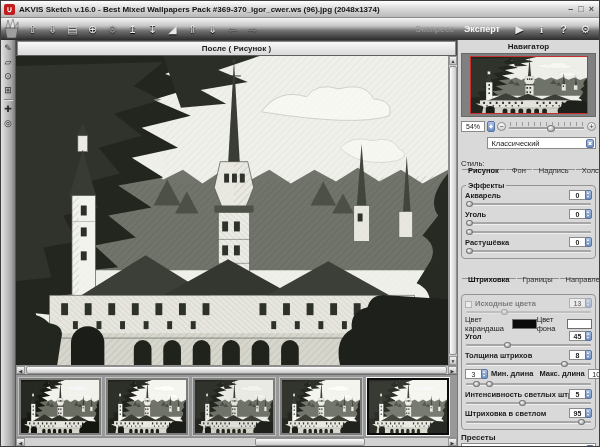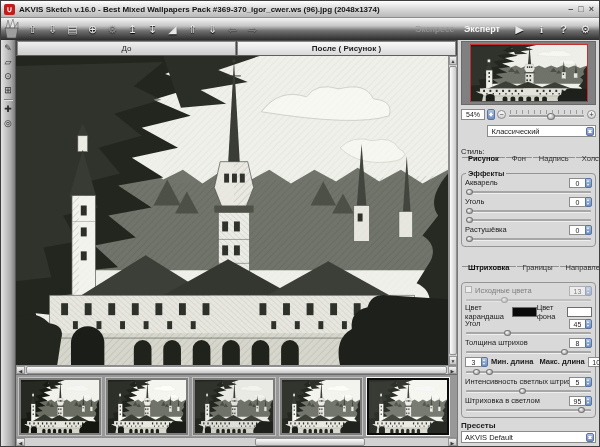--- a/index.html
+++ b/index.html
@@ -97,21 +97,21 @@
 .sel .blue-btn { position:absolute; right:1px; top:1px; height:9px; width:8px; }
 
 .ptabs { height:12px; flex:none; display:flex; gap:1px; margin-top:3px; padding:16px 1px; }
 .ptab { padding:0 5px; display:flex; align-items:center; font-size:7.5px; color:#333;
   background:linear-gradient(#e3e3e3,#c5c5c5); border:1px solid #8f8f8f; border-bottom:none; border-radius:3px 3px 0 0; }
 .ptab.active { font-weight:bold; background:linear-gradient(#f3f3f3,#dbdbdb); color:#111; }
 
 .group { flex:none; border:1px solid #949494; border-radius:4px; padding:4px 3px 2px; position:relative; margin-top:0; background:#d9d9d9; }
 .group .gtitle { position:absolute; top:-5px; left:4px; background:#d9d9d9; padding:0 2px; font-weight:bold; }
 
-.srow { display:flex; align-items:flex-start; height:10px; }
+.srow { display:flex; align-items:flex-end; height:10px;font-weight:bold; }
 .srow .lbl { flex:1; white-space:nowrap; overflow:hidden; }
 .spin { display:flex; flex:none; height:10px; }
 .spin .val { width:16px; background:#fff; border:1px solid #8b8b8b; border-right:none; font-size:7px; text-align:center; line-height:9px; }
 .spin .sb { width:7px; background:linear-gradient(#aec2e0,#6e8dc1); border:1px solid #5a74a2; border-radius:0 2px 2px 0; position:relative; }
 .spin .sb::before { content:""; position:absolute; left:1px; top:1px; border-left:1.5px solid transparent; border-right:1.5px solid transparent; border-bottom:2.5px solid #fff; }
 .spin .sb::after  { content:""; position:absolute; left:1px; bottom:1px; border-left:1.5px solid transparent; border-right:1.5px solid transparent; border-top:2.5px solid #fff; }
 .slider { height:8px; position:relative; margin:0 1px 1px; }
 .slider::before { content:""; position:absolute; left:0; right:0; top:3px; height:2px; background:#a6a6a6; border-bottom:1px solid #efefef; border-radius:1px; }
 .slider .knob { top:1px; width:7px; height:6px; }
 .disabled { opacity:.5; }
@@ -285,21 +285,20 @@
       <span class="st-icon">▱</span>
       <span class="st-icon">⊙</span>
       <span class="st-icon">⊞</span>
       <span class="st-sep"></span>
       <span class="st-icon">✚</span>
       <span class="st-icon lens">◎</span>
     </div>
 
     <div class="center">
       <div class="view-tabs">
-        <span class="vtab">До</span>
         <span class="vtab active">После ( Рисунок )</span>
       </div>
 
       <div class="canvas-row">
         <div class="canvas">
           <svg viewBox="0 0 440 310" preserveAspectRatio="none">
               <use href="#art"></use>
             </svg>
         </div>
         <div class="vscroll">
@@ -347,20 +346,21 @@
         <span class="sbtn">◀</span>
         <span class="htrack">
             <span class="hthumb partial" style="display:block;height:100%"></span>
           </span>
         <span class="sbtn">▶</span>
       </div>
     </div>
 
     <div class="right-panel">
 
+      <div class="nav-title">Навигатор</div>
       <div class="nav-box">
         <div class="nav-img">
           <svg viewBox="0 0 440 310" preserveAspectRatio="none">
               <use href="#art"></use>
             </svg>
         </div>
       </div>
 
       <div class="zoom-row">
         <span class="zoom-val">54%</span>

